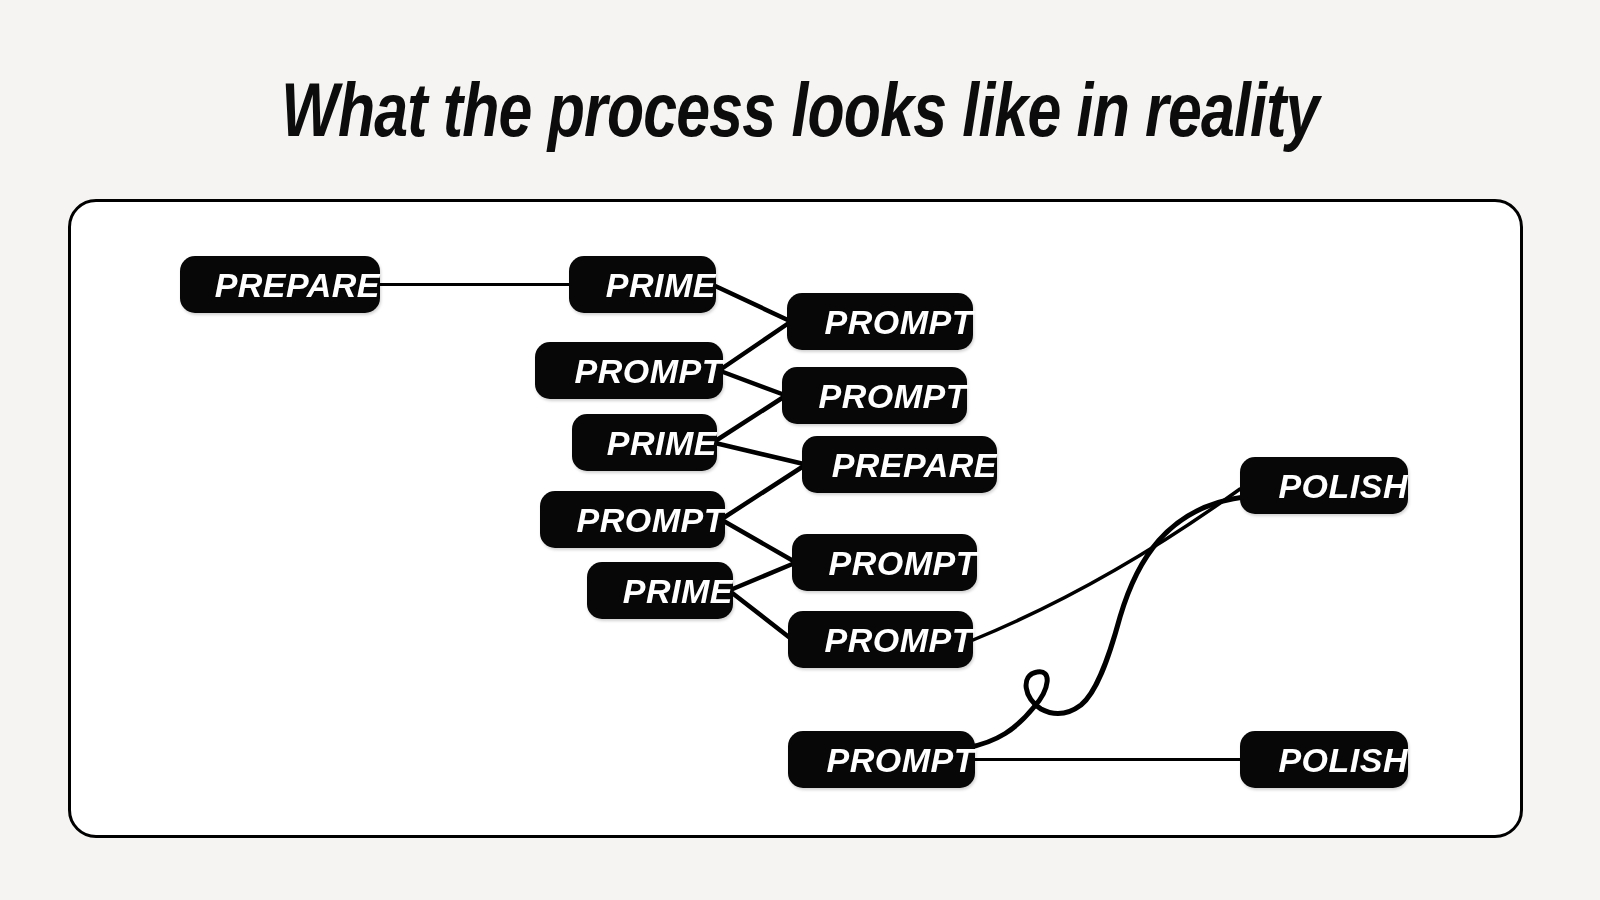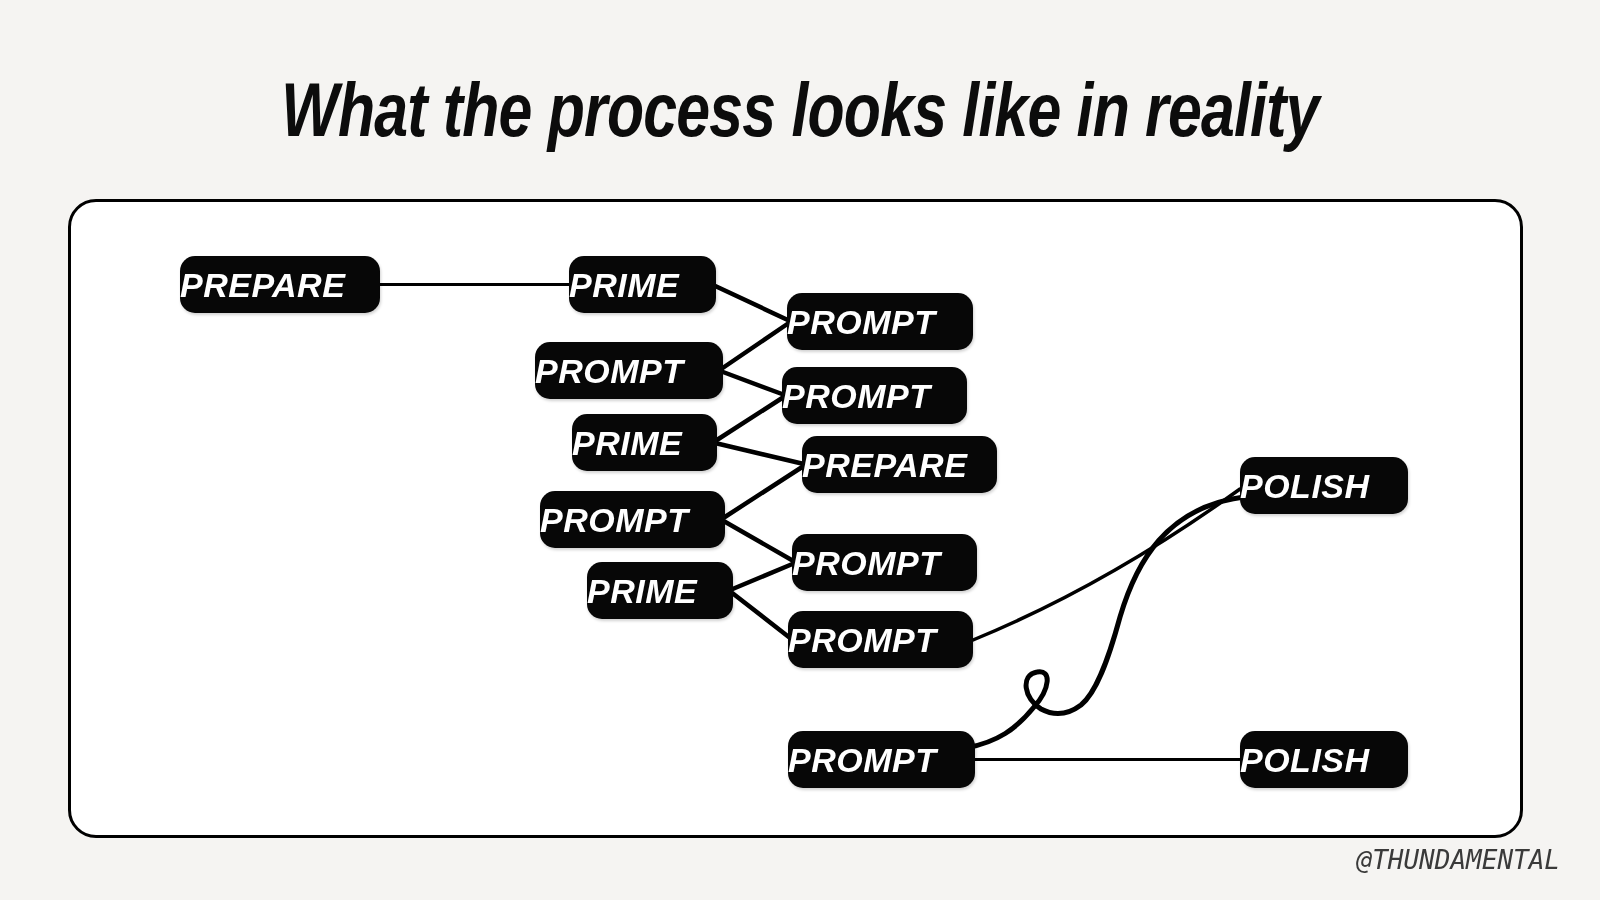--- a/index.html
+++ b/index.html
@@ -19,21 +19,21 @@
   }
   .panel{
     position:absolute;left:68px;top:199px;width:1455px;height:639px;
     background:var(--panel);border:3px solid var(--panel-border);
     border-radius:28px;
   }
   .edges{position:absolute;left:-3px;top:-3px;width:1455px;height:639px;}
   .nodes{position:absolute;left:-3px;top:-3px;width:1455px;height:639px;}
   .node{
     position:absolute;background:var(--node-fill);color:var(--node-text);
-    border-radius:15px;display:flex;align-items:center;justify-content:flex-start;
+    border-radius:15px;display:flex;align-items:center;justify-content:flex-end;
     box-shadow:1px 2px 3px rgba(0,0,0,0.18);
   }
   .node-label{
     font-weight:700;font-size:34px;letter-spacing:0.5px;line-height:1;
     font-family:"Liberation Sans",sans-serif;user-select:none;
   }
   .footer{
     position:absolute;top:845px;right:40px;
     font-family:"DejaVu Sans Mono",monospace;font-size:26px;
     color:var(--footer);letter-spacing:0px;white-space:nowrap;
@@ -100,14 +100,13 @@
         </div>
         <div class="node" style="left: 720px; top: 532px; width: 187px; height: 57px;">
           <span class="node-label">PROMPT</span>
         </div>
         <div class="node" style="left: 1172px; top: 532px; width: 168px; height: 57px;">
           <span class="node-label">POLISH</span>
         </div>
       </div>
   </div>
 
-  <div class="footer">@THUNDAMENTAL</div>
 </div>
 
 </body></html>

